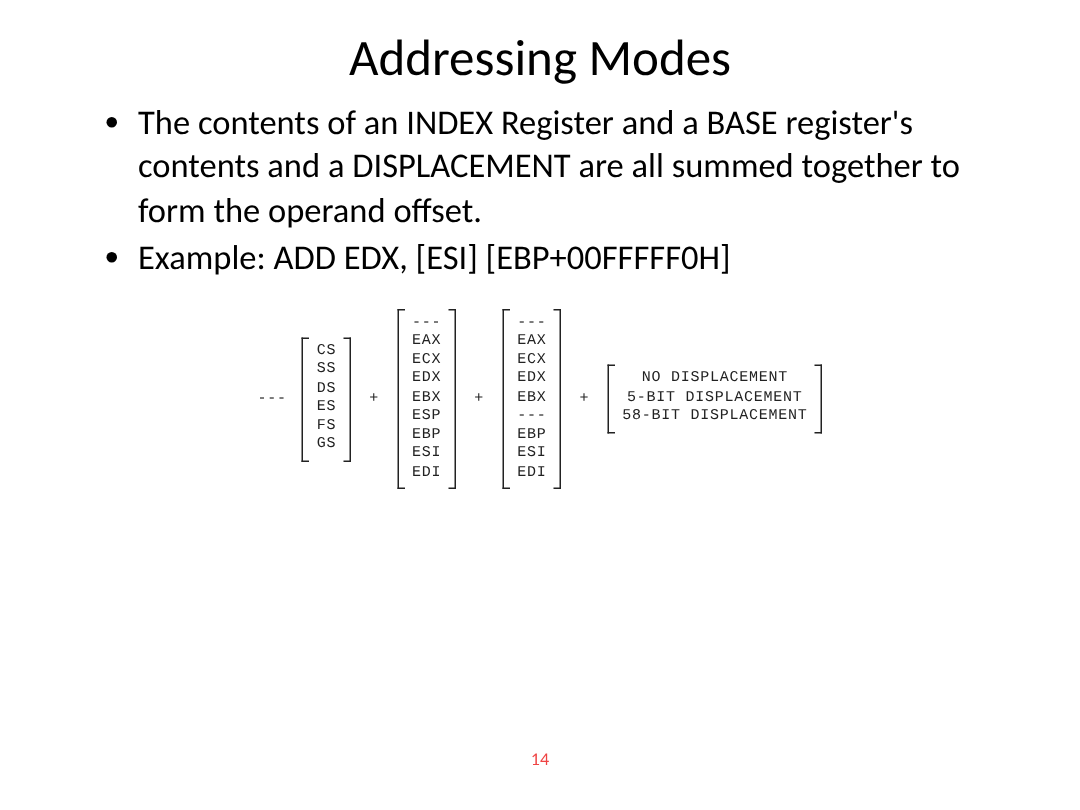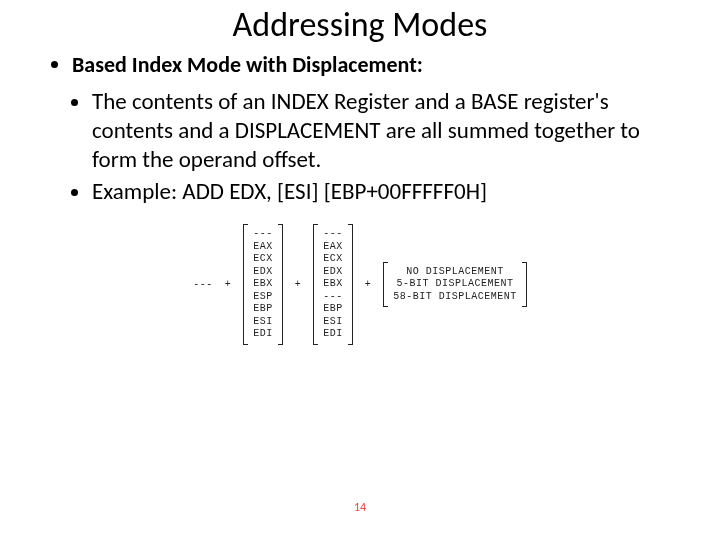--- a/index.html
+++ b/index.html
@@ -9,21 +9,21 @@
     height: 540px;
     background: #fff;
     font-family: Calibri, "Segoe UI", Arial, sans-serif;
     color: #000;
   }
   .slide {
     width: 720px;
     height: 540px;
     position: relative;
     box-sizing: border-box;
-    padding: 4px 50px 0 50px;
+    padding: 19px 50px 0 50px;
   }
   .title {
     text-align: center;
     font-size: 34px;
     font-weight: 400;
     margin: 0 0 6px 0;
   }
   .l1 {
     list-style: disc;
     margin: 0 0 6px 0;
@@ -103,33 +103,40 @@
     color: #ef4444;
   }
 </style>
 </head>
 <body>
 
 <div class="slide">
 
   <h1 class="title">Addressing Modes</h1>
 
-  <ul class="l1">
-    <li>Based Index Mode with Displacement:</li>
-  </ul>
 
   <ul class="l2">
     <li>The contents of an INDEX Register and a BASE register's contents and a DISPLACEMENT are all summed together to form the operand offset.</li>
     <li>Example: ADD EDX, [ESI] [EBP+00FFFFF0H]</li>
   </ul>
 
   <div class="diagram">
 
     <span class="dashrow">---</span>
 
+    <div class="bracketed">
+      <div class="col">
+        <span>CS</span>
+        <span>SS</span>
+        <span>DS</span>
+        <span>ES</span>
+        <span>FS</span>
+        <span>GS</span>
+      </div>
+    </div>
 
     <span class="plus">+</span>
 
     <div class="bracketed">
       <div class="col">
         <span>---</span>
         <span>EAX</span>
         <span>ECX</span>
         <span>EDX</span>
         <span>EBX</span>

